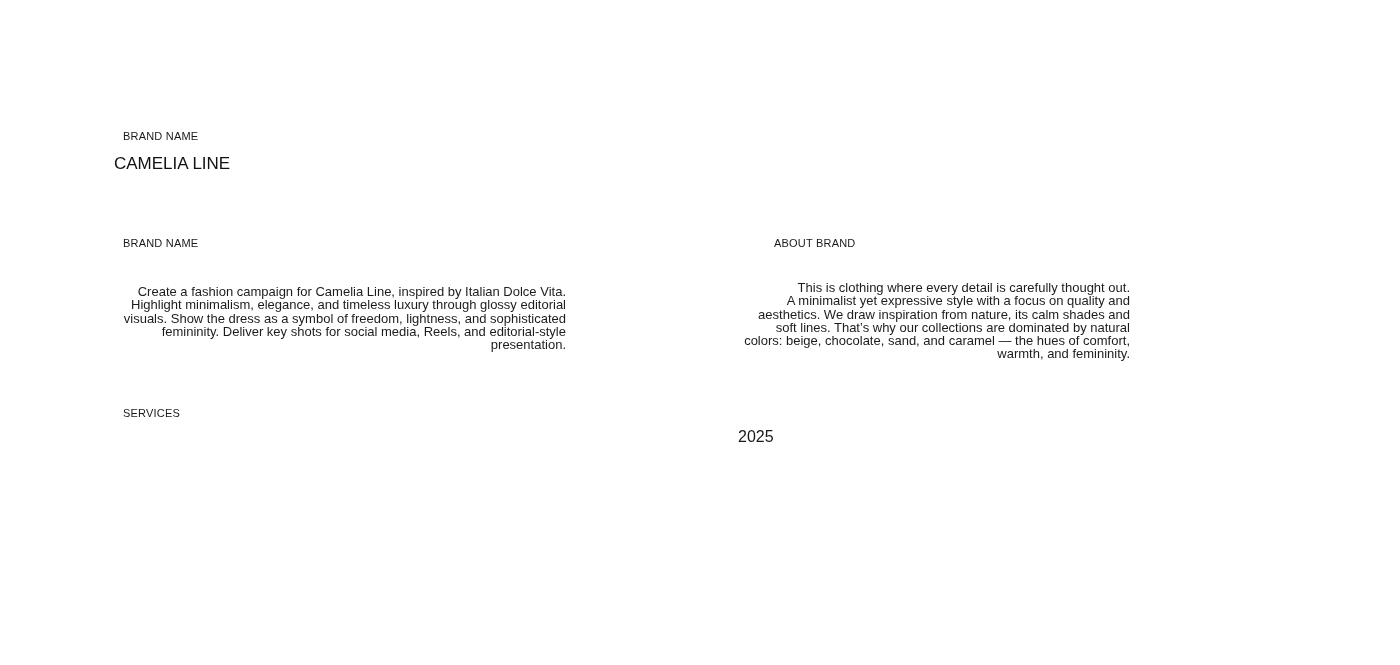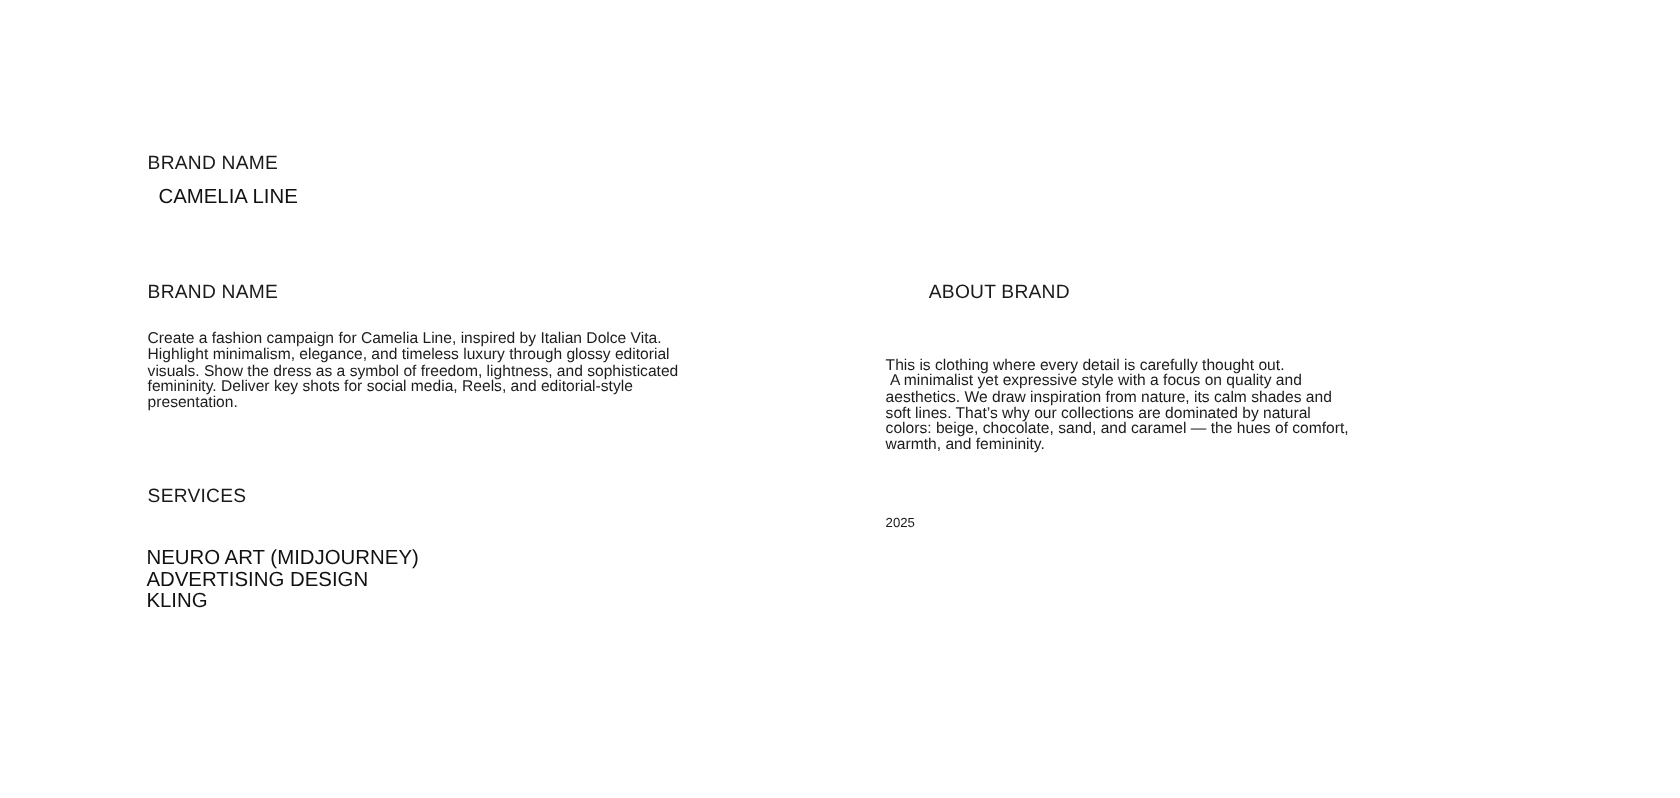--- a/index.html
+++ b/index.html
@@ -11,21 +11,21 @@
     position: relative;
     width: 1400px;
     height: 665px;
     background: #ffffff;
     font-family: "Liberation Sans", sans-serif;
     color: #1a1a1a;
     overflow: hidden;
   }
   .abs { position: absolute; }
   .label {
-    font-size: 16px;
+    font-size: 11px;
     line-height: 13px;
     letter-spacing: 0.2px;
     color: #1a1a1a;
   }
   .heading {
     font-size: 17px;
     line-height: 19px;
     color: #111111;
   }
   .para {
@@ -34,42 +34,37 @@
     color: #1c1c1c;
     white-space: pre-wrap;
   }
   .services-list {
     font-size: 17px;
     line-height: 18px;
     color: #111111;
   }
   .services-list .service-item { display: block; }
   .year {
-    font-size: 11px;
+    font-size: 16px;
     line-height: 13px;
     color: #1a1a1a;
   }
 </style>
 </head>
 <body>
 
 <div class="page">
 
   <div class="abs label" style="left:123px; top:130px;">BRAND NAME</div>
-  <div class="abs heading" style="left:132px; top:154px;">CAMELIA LINE</div>
+  <div class="abs heading" style="left:114px; top:154px;">CAMELIA LINE</div>
 
   <div class="abs label" style="left:123px; top:237px;">BRAND NAME</div>
-  <div class="abs para" style="left:123px; top:275px; width:443px;">Create a fashion campaign for Camelia Line, inspired by Italian Dolce Vita. Highlight minimalism, elegance, and timeless luxury through glossy editorial visuals. Show the dress as a symbol of freedom, lightness, and sophisticated femininity. Deliver key shots for social media, Reels, and editorial-style presentation.</div>
+  <div class="abs para" style="left:123px; top:285px; width:443px;text-align:right;">Create a fashion campaign for Camelia Line, inspired by Italian Dolce Vita. Highlight minimalism, elegance, and timeless luxury through glossy editorial visuals. Show the dress as a symbol of freedom, lightness, and sophisticated femininity. Deliver key shots for social media, Reels, and editorial-style presentation.</div>
 
   <div class="abs label" style="left:738px; top:237px;margin-left:36px;">ABOUT BRAND</div>
-  <div class="abs para" style="left:738px; top:297px; width:392px;">This is clothing where every detail is carefully thought out.
+  <div class="abs para" style="left:738px; top:281px; width:392px;text-align:right;">This is clothing where every detail is carefully thought out.
  A minimalist yet expressive style with a focus on quality and aesthetics. We draw inspiration from nature, its calm shades and soft lines. That’s why our collections are dominated by natural colors: beige, chocolate, sand, and caramel — the hues of comfort, warmth, and femininity.</div>
 
   <div class="abs label" style="left:123px; top:407px;">SERVICES</div>
-  <div class="abs services-list" style="left:122px; top:456px;">
-    <span class="service-item">NEURO ART (MIDJOURNEY)</span>
-    <span class="service-item">ADVERTISING DESIGN</span>
-    <span class="service-item">KLING</span>
-  </div>
 
   <div class="abs year" style="left:738px; top:430px;">2025</div>
 
 </div>
 
 </body></html>

